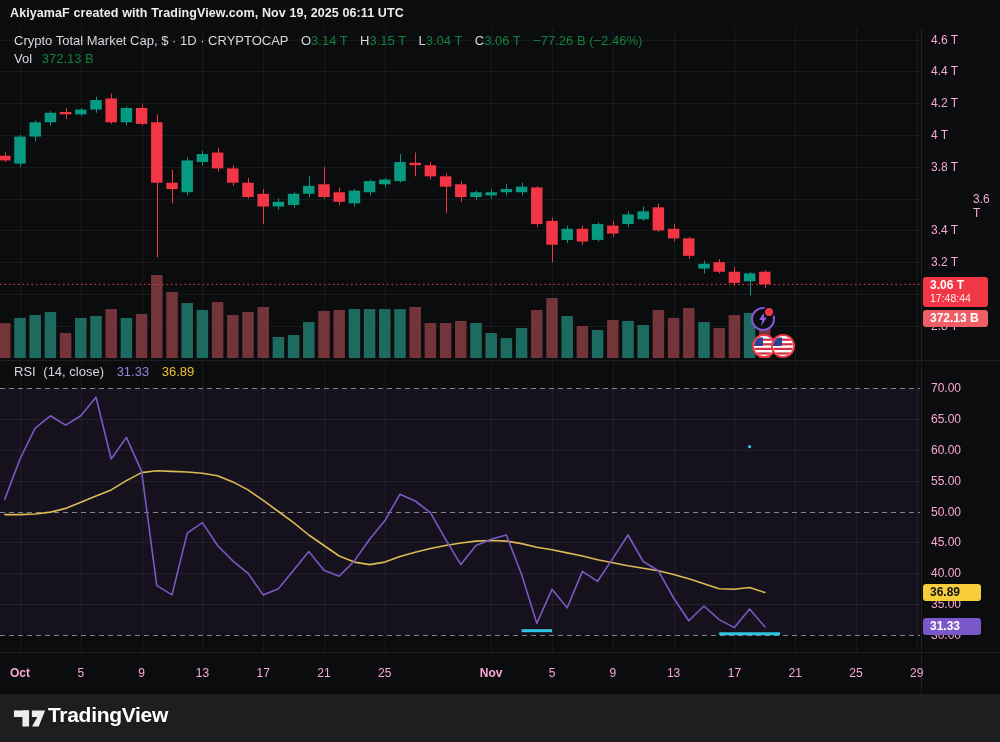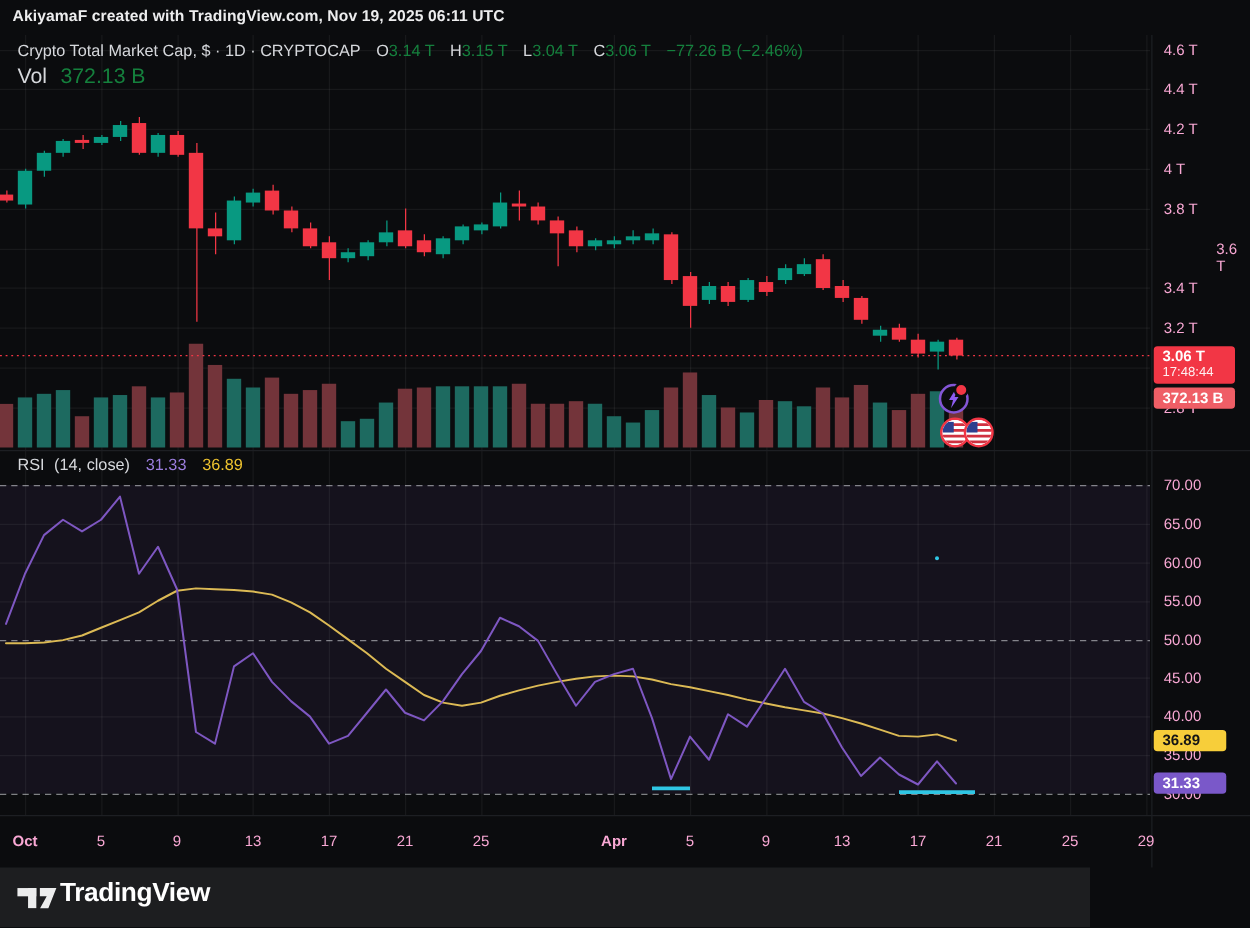--- a/index.html
+++ b/index.html
@@ -2,21 +2,21 @@
 <html><head>
 <meta charset="utf-8">
 <style>
   html,body{margin:0;padding:0;background:#0b0c0e;}
   body{font-family:"Liberation Sans",sans-serif;}
   .stage{position:relative;width:1000px;height:742px;overflow:hidden;background:#0b0c0e;}
   #chart-svg{position:absolute;left:0;top:0;z-index:1;}
   .overlay{position:absolute;z-index:3;white-space:nowrap;}
   .watermark{left:10px;top:6px;font-size:12.5px;font-weight:700;color:#ededee;letter-spacing:.1px;}
   .legend-main{left:14px;top:33px;font-size:13px;color:#d6d8dc;}
-  .legend-vol{left:14px;top:51px;font-size:17px;color:#d6d8dc;}
+  .legend-vol{left:14px;top:51px;font-size:13px;color:#d6d8dc;}
   .legend-rsi{left:14px;top:364px;font-size:13px;color:#d6d8dc;}
   .lv{color:#15803d;}
   .lk{margin-left:9px;}
   .rsi-val{color:#9d7fe0;margin-left:9px;font-weight:400;}
   .rsi-ma-val{color:#edc22f;margin-left:9px;font-weight:400;}
   .axis-label{position:absolute;z-index:2;font-size:12px;color:#f9a8d4;}
   .time-label{transform:translateX(-50%);}
   .time-label.major{color:#f9a8d4;font-weight:700;}
   .badge{position:absolute;z-index:4;left:923px;border-radius:3px;color:#fff;
          font-size:12px;font-weight:700;padding:2px 0 2px 7px;line-height:13px;}
@@ -26,21 +26,21 @@
   .badge-rsi-ma{top:584px;width:51px;background:#f7ce3a;color:#151515;}
   .badge-rsi{top:618px;width:51px;background:#7a58c9;}
   .evt{position:absolute;z-index:4;width:24px;height:24px;border-radius:50%;box-sizing:border-box;}
   .evt-bolt{left:751px;top:307px;border:2px solid #8456d6;background:#0b0c0e;}
   .evt-bolt::after{content:"";position:absolute;right:-2px;top:-3px;width:8px;height:8px;border-radius:50%;
                    background:#f23645;border:2px solid #0b0c0e;}
   .evt-flag{border:2px solid #f23645;background:#fff;overflow:hidden;}
   .evt-flag1{left:752px;top:334px;}
   .evt-flag2{left:771px;top:334px;}
   .evt svg{display:block;}
-  .footer{position:absolute;z-index:5;left:0;top:694px;width:872px;height:48px;background:#1d1e20;}
+  .footer{position:absolute;z-index:5;left:0;top:694px;width:1000px;height:48px;background:#1d1e20;}
   .tv-logo{position:absolute;left:13px;top:12px;}
   .tv-name{position:absolute;left:48px;top:9px;font-size:21px;font-weight:800;color:#fff;letter-spacing:-0.3px;}
 </style>
 </head>
 <body>
 
 <div class="stage">
 
   <svg id="chart-svg" width="1000" height="742">
       <rect x="0" y="388" width="920" height="247" fill="rgba(126,87,194,0.09)"></rect>
@@ -322,21 +322,21 @@
       <div class="axis-label" style="left: 931px; top: 628px;">30.00</div>
     </div>
   <div id="time-axis">
       <div class="axis-label time-label major" style="left: 20px; top: 666px;">Oct</div>
       <div class="axis-label time-label" style="left: 80.8px; top: 666px;">5</div>
       <div class="axis-label time-label" style="left: 141.6px; top: 666px;">9</div>
       <div class="axis-label time-label" style="left: 202.4px; top: 666px;">13</div>
       <div class="axis-label time-label" style="left: 263.2px; top: 666px;">17</div>
       <div class="axis-label time-label" style="left: 324px; top: 666px;">21</div>
       <div class="axis-label time-label" style="left: 384.8px; top: 666px;">25</div>
-      <div class="axis-label time-label major" style="left: 491.2px; top: 666px;">Apr</div>
+      <div class="axis-label time-label major" style="left: 491.2px; top: 666px;">Nov</div>
       <div class="axis-label time-label" style="left: 552px; top: 666px;">5</div>
       <div class="axis-label time-label" style="left: 612.8px; top: 666px;">9</div>
       <div class="axis-label time-label" style="left: 673.6px; top: 666px;">13</div>
       <div class="axis-label time-label" style="left: 734.4px; top: 666px;">17</div>
       <div class="axis-label time-label" style="left: 795.2px; top: 666px;">21</div>
       <div class="axis-label time-label" style="left: 856px; top: 666px;">25</div>
       <div class="axis-label time-label" style="left: 916.8px; top: 666px;">29</div>
     </div>
 
   <div class="footer">

